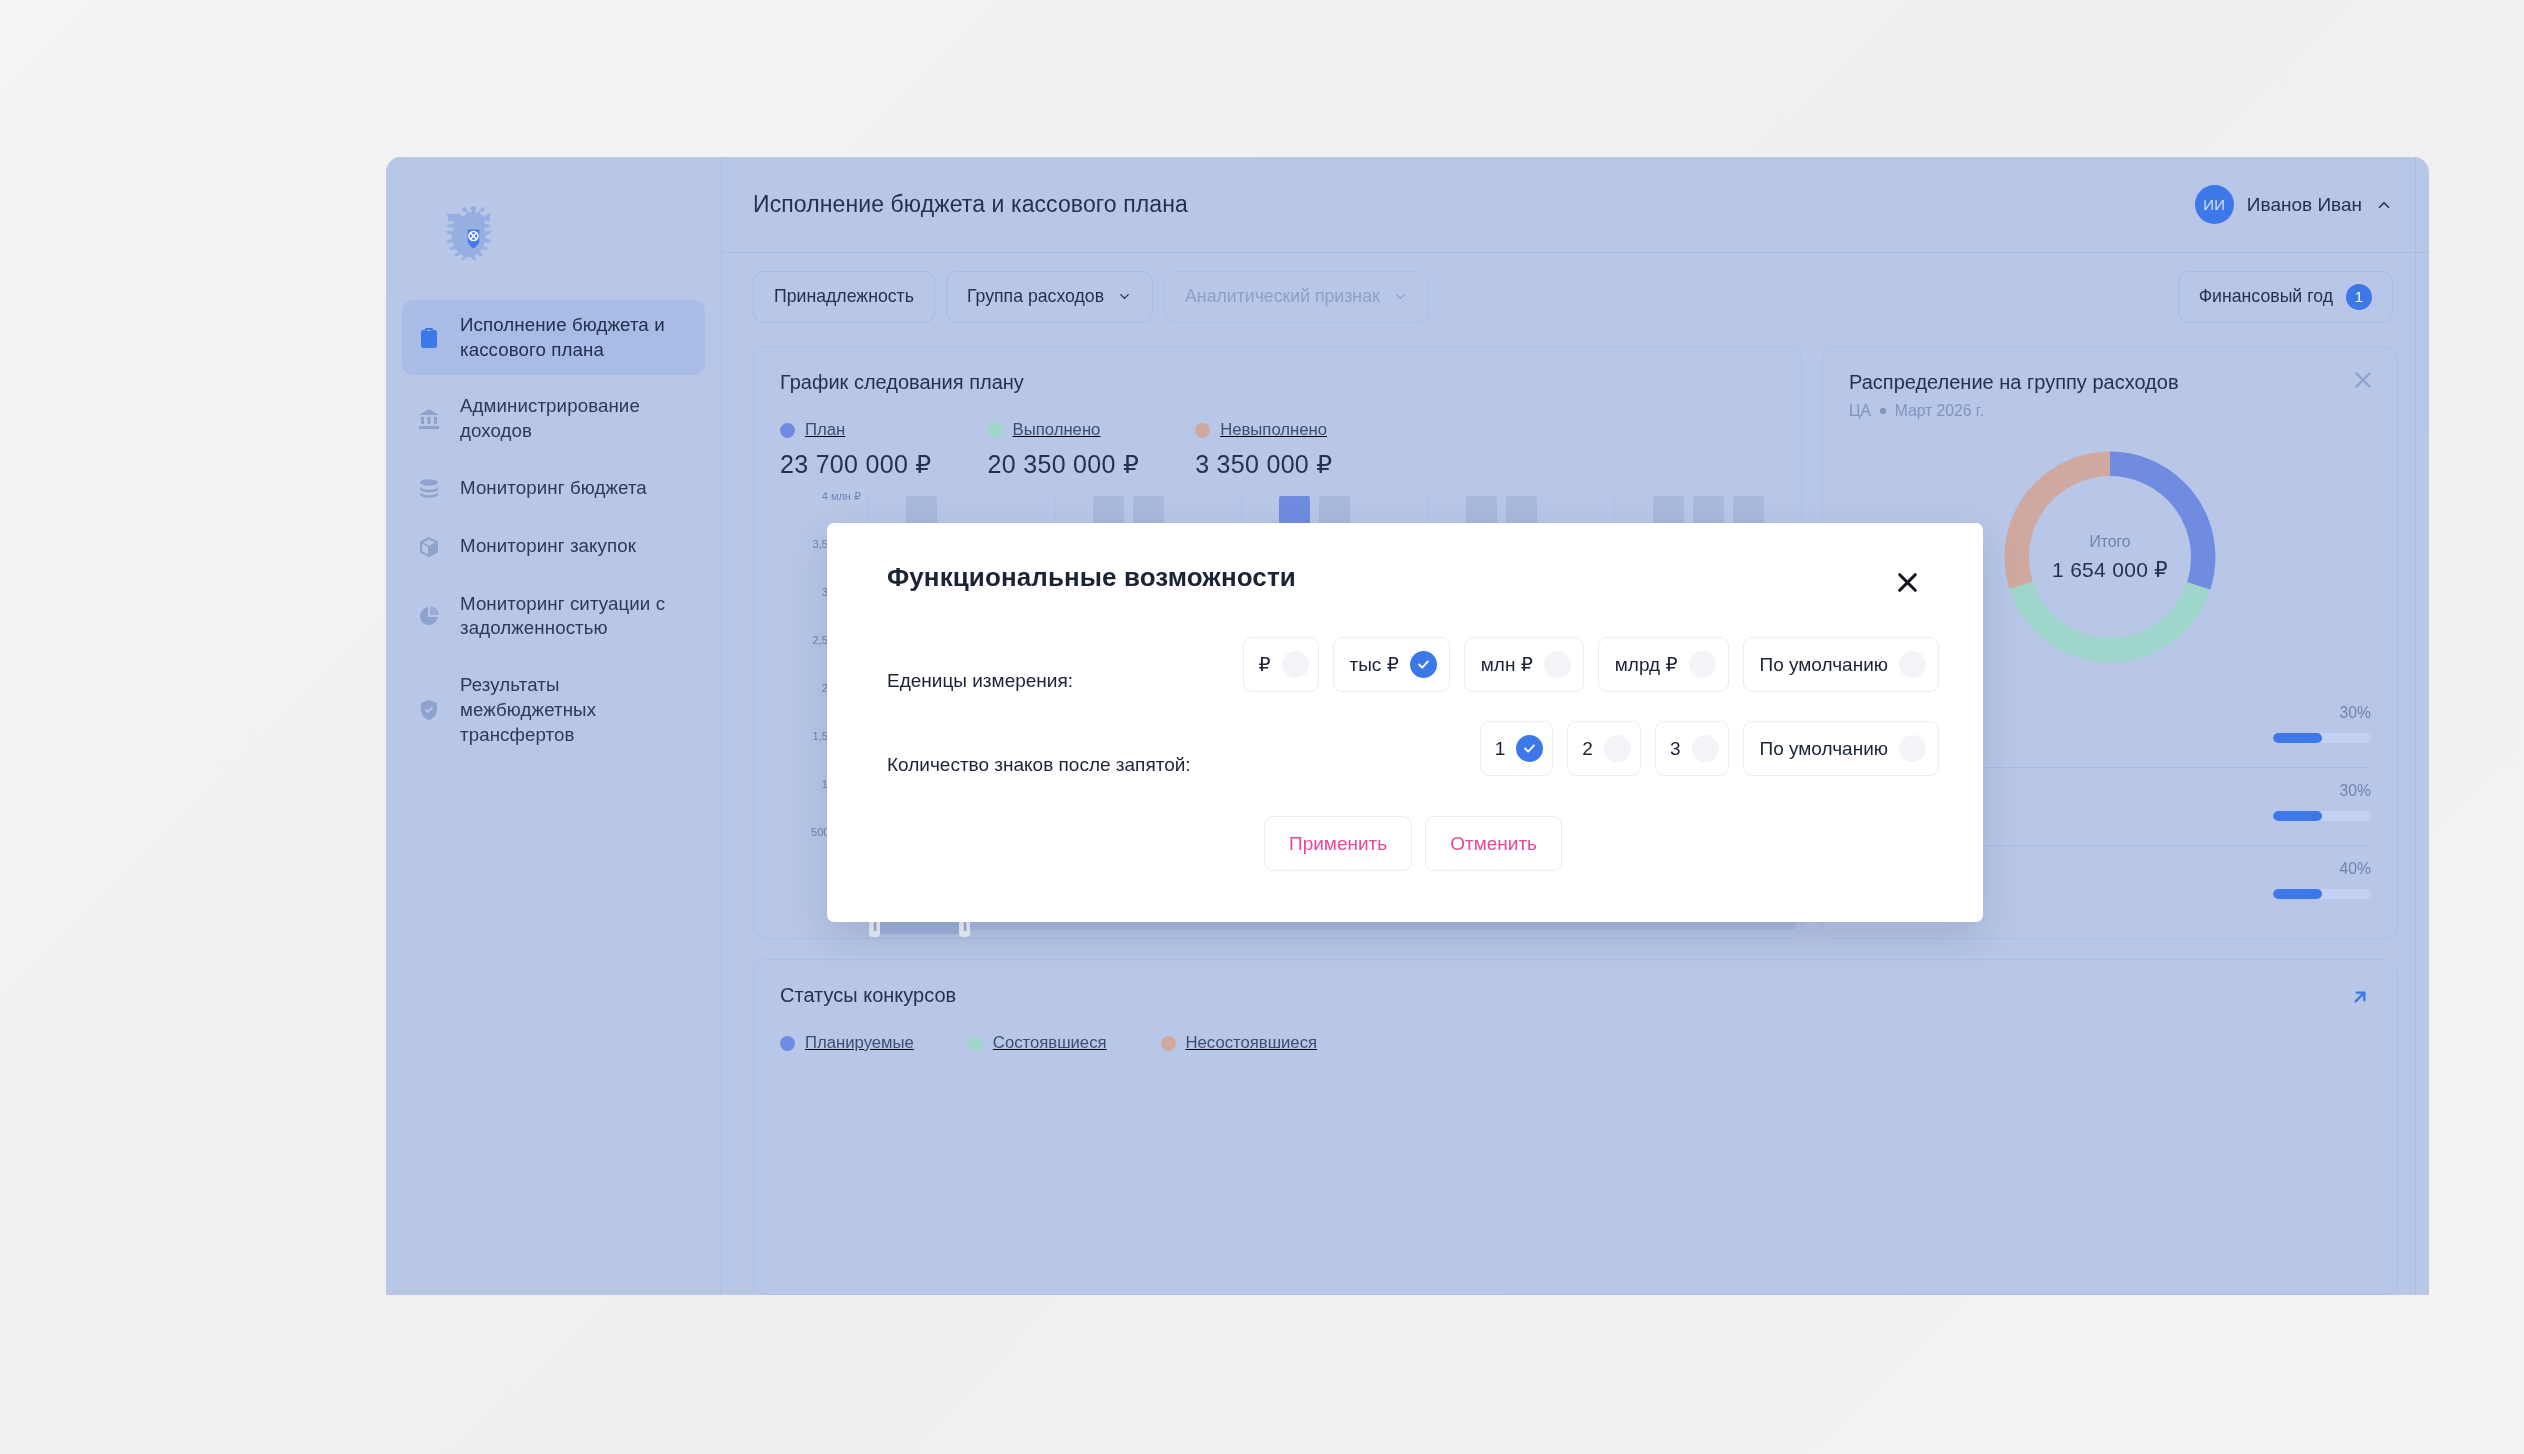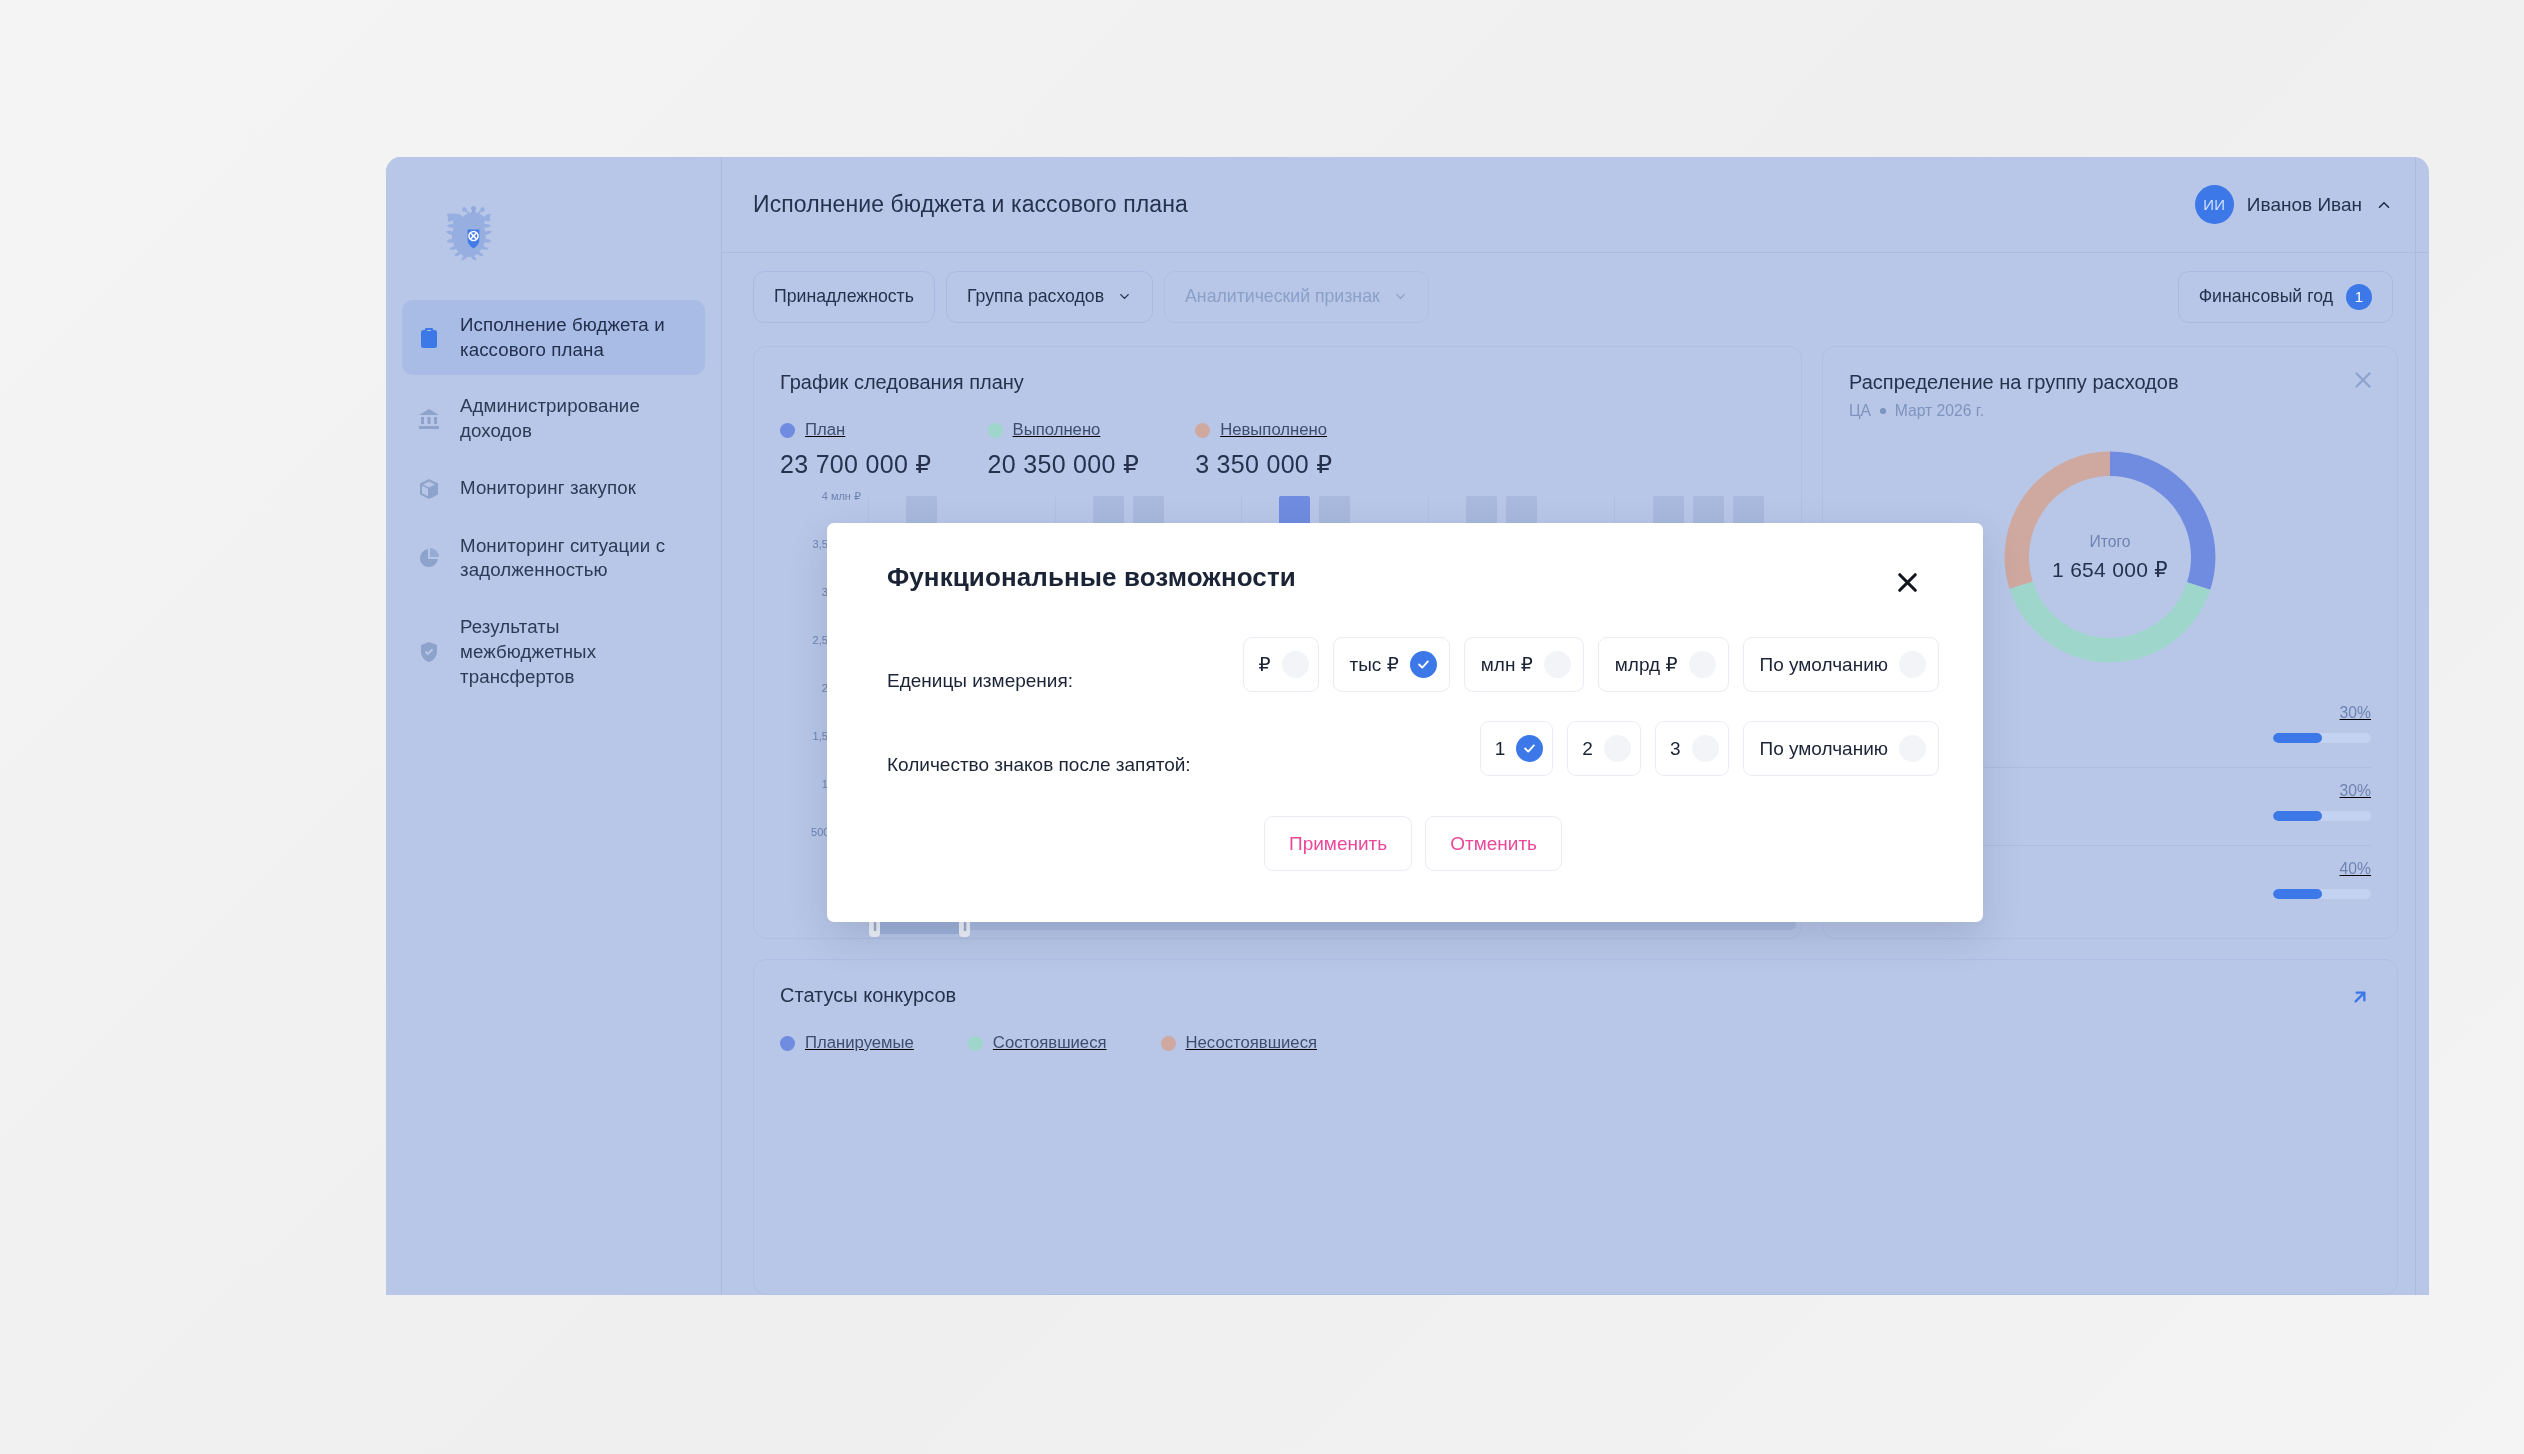--- a/index.html
+++ b/index.html
@@ -212,21 +212,20 @@
     align-items:center; justify-content:center;
   }
   .donut-lbl { font-size: 15.7px; color: #6e83b0; }
   .donut-val { font-size: 21px; color: #26324d; margin-top: 7px; letter-spacing:0.3px;}
 
   .dist-list { margin-top: 22px; }
   .dist-row {
     display: flex; align-items: flex-start;
     padding: 14px 0 15px 0;
     border-bottom: 1px solid #acbde2;
-    text-decoration: underline;
   }
   .dist-row:last-child { border-bottom: none; }
   .dist-left { display:flex; gap: 11px; }
   .dist-dot { width: 15px; height: 15px; border-radius:50%; margin-top: 5px; }
   .dist-name { font-size: 19px; color: #26324d; }
   .dist-amt { font-size: 15.7px; color: #6e83b0; margin-top: 7px; }
   .dist-right { margin-left:auto; display:flex; flex-direction:column; align-items:flex-end; }
   .dist-pct { font-size: 15.7px; color: #6e83b0; }
   .dist-bar { width: 98px; height: 10px; border-radius: 5px; background: #c2d2f0; margin-top: 11px; position:relative; overflow:hidden;}
   .dist-bar-fill { position:absolute; left:0; top:0; bottom:0; background: #3d78e8; border-radius:5px; }
@@ -325,20 +324,30 @@
         <span class="nav-icon">
           <svg viewBox="0 0 24 24" fill="#8ea3cc">
                 <path d="M12 2 2 8h20L12 2zM4 10h3v7H4v-7zm6.5 0h3v7h-3v-7zM17 10h3v7h-3v-7zM2 19h20v3H2v-3z"></path>
               </svg>
         </span>
         <span class="nav-label">Администрирование доходов</span>
       </div>
       <div class="nav-item">
         <span class="nav-icon">
           <svg viewBox="0 0 24 24" fill="#8ea3cc">
+                <ellipse cx="12" cy="5.5" rx="9" ry="3.2"></ellipse>
+                <path d="M3 9.5c0 1.8 4 3.2 9 3.2s9-1.4 9-3.2v2.6c0 1.8-4 3.2-9 3.2s-9-1.4-9-3.2V9.5z"></path>
+                <path d="M3 15c0 1.8 4 3.2 9 3.2s9-1.4 9-3.2v2.6c0 1.8-4 3.2-9 3.2s-9-1.4-9-3.2V15z"></path>
+              </svg>
+        </span>
+        <span class="nav-label">Мониторинг бюджета</span>
+      </div>
+      <div class="nav-item">
+        <span class="nav-icon">
+          <svg viewBox="0 0 24 24" fill="#8ea3cc">
                 <path d="M12 2 3 6.5v11L12 22l9-4.5v-11L12 2zm0 2.4 6 3-6 3-6-3 6-3zM5 8.8l6 3v7.4l-6-3V8.8z"></path>
               </svg>
         </span>
         <span class="nav-label">Мониторинг закупок</span>
       </div>
       <div class="nav-item">
         <span class="nav-icon">
           <svg viewBox="0 0 24 24" fill="#8ea3cc">
                 <path d="M11 3.1A9 9 0 1 0 20.9 13H11V3.1z"></path>
                 <path d="M13 2v9h9a9 9 0 0 0-9-9z" opacity=".75"></path>

